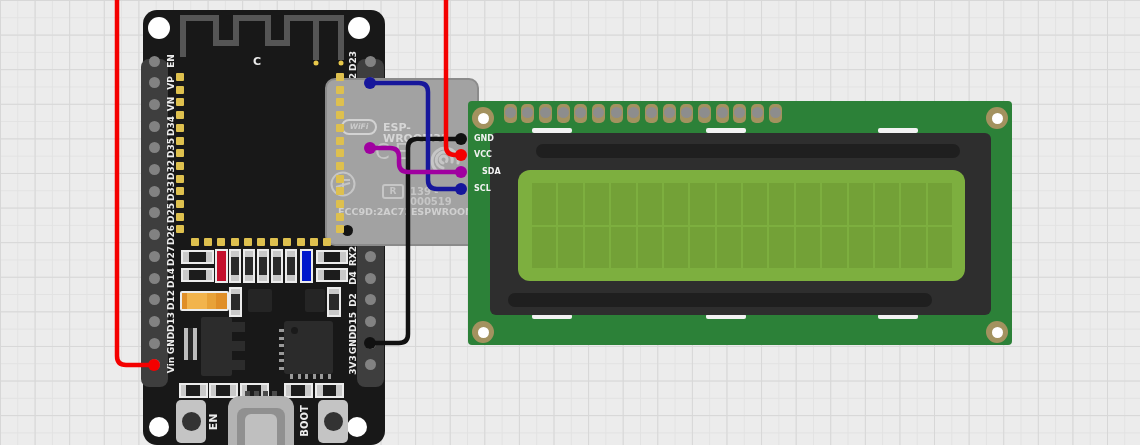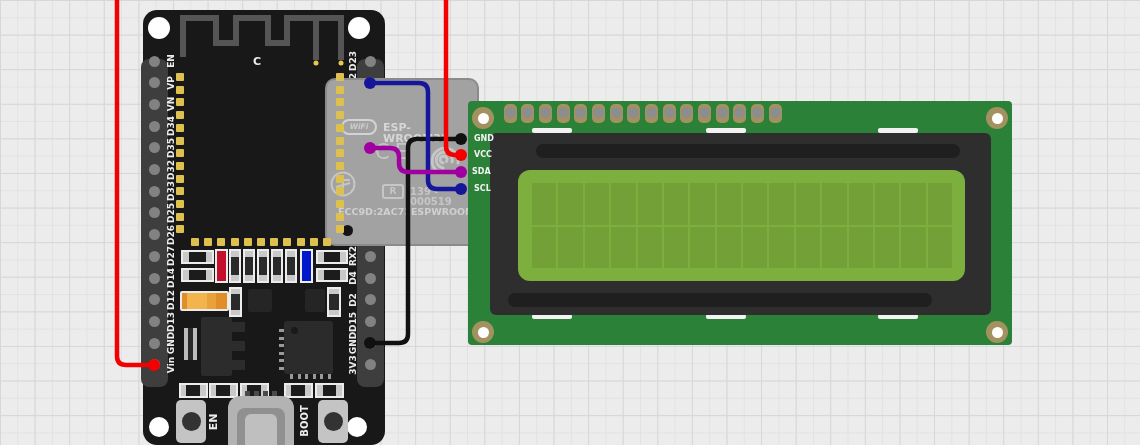--- a/index.html
+++ b/index.html
@@ -360,21 +360,21 @@
         <div class="cell"></div>
         <div class="cell"></div>
         <div class="cell"></div>
         <div class="cell"></div>
         <div class="cell"></div>
         <div class="cell"></div>
       </div>
     <div id="lcd-labels-layer">
         <div class="abs lcdlabel" style="left: 6px; top: 38px;">GND</div>
         <div class="abs lcdlabel" style="left: 6px; top: 54px;">VCC</div>
-        <div class="abs lcdlabel" style="left: 4px; top: 71px;">SDA</div>
+        <div class="abs lcdlabel" style="left: 14px; top: 71px;">SDA</div>
         <div class="abs lcdlabel" style="left: 6px; top: 88px;">SCL</div>
       </div>
   </div>
 
   <svg id="wires" class="abs" width="1140" height="445">
     <g fill="none" stroke-width="4.5" stroke-linecap="round" stroke="#111111" title="ESP32 GND → LCD GND">
       <path d="M370,343 H399 Q408,343 408,334 V148 Q408,139 417,139 H461"></path>
       <circle cx="370" cy="343" r="6" stroke="none" fill="#111111"></circle>
       <circle cx="461" cy="139" r="6" stroke="none" fill="#111111"></circle>
     </g>

